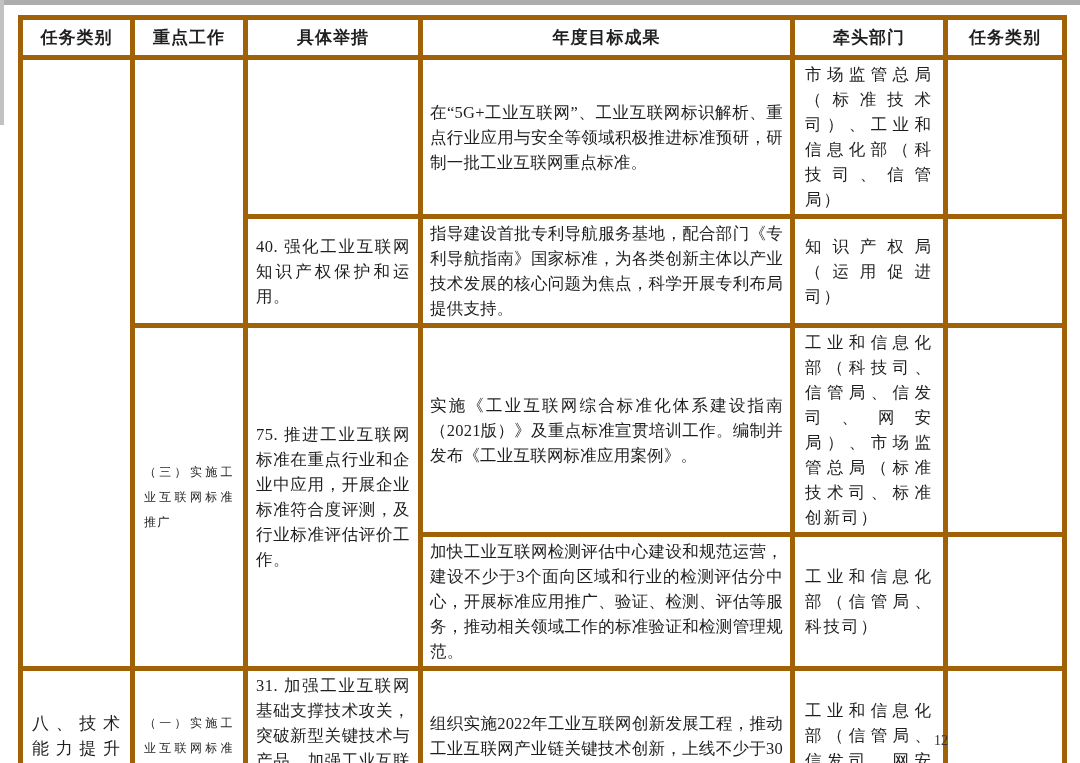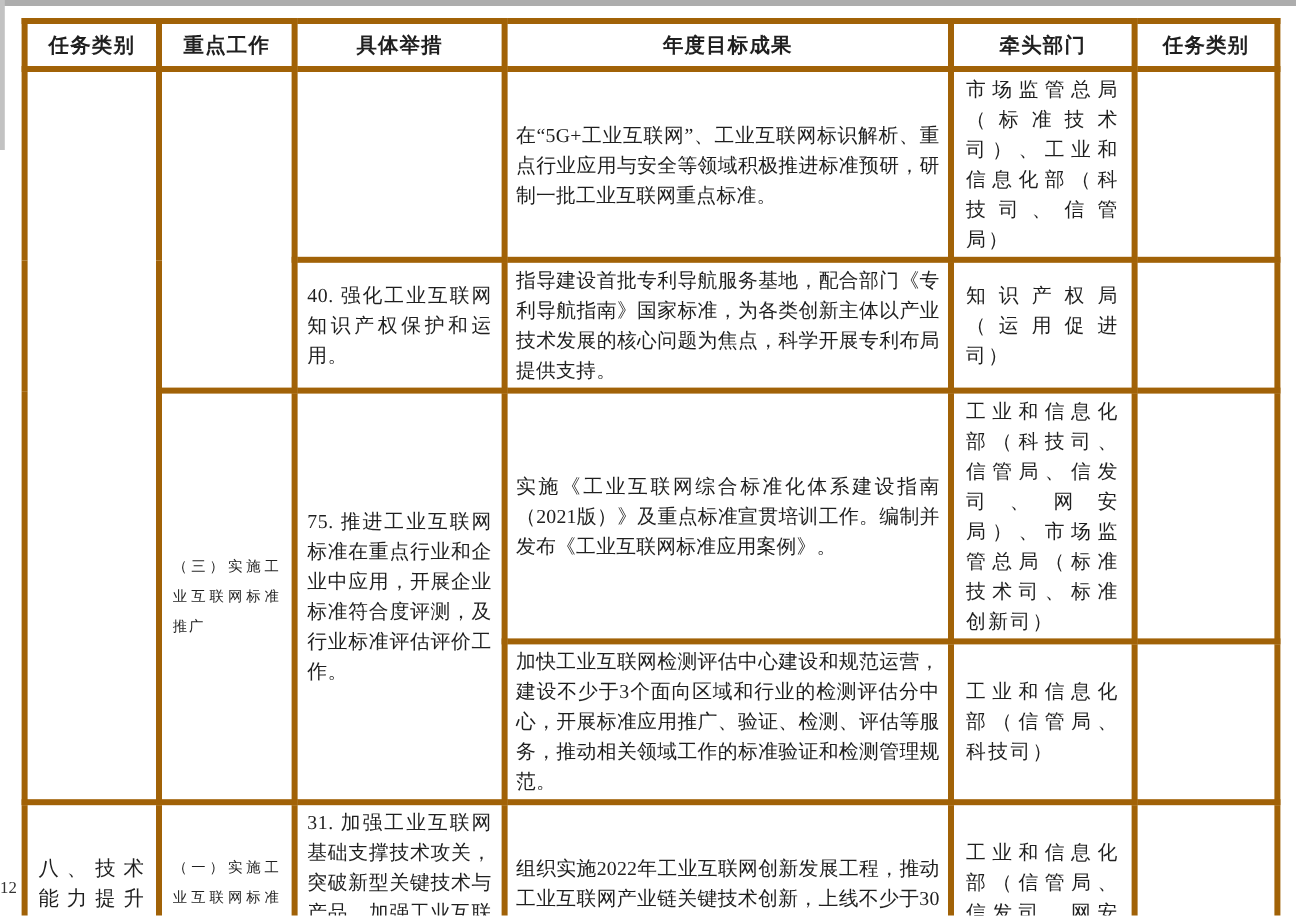--- a/index.html
+++ b/index.html
@@ -66,21 +66,21 @@
     letter-spacing: 1.5px;
     padding: 2px 9px;
   }
   td.c-measure { letter-spacing: 0.5px; }
   td.c-target  { letter-spacing: 0.2px; padding: 2px 7px; }
   td.c-lead    { letter-spacing: 2px; padding: 2px 10px; }
   .page-number {
     position: absolute;
     left: 0; top: 733px;
     width: 948px;
-    text-align: left;
+    text-align: right;
     font-size: 14px;
     color: #333;
   }
 </style>
 </head>
 <body>
 
 <div class="page">
   <div class="top-edge"></div>
   <div class="left-edge"></div>

